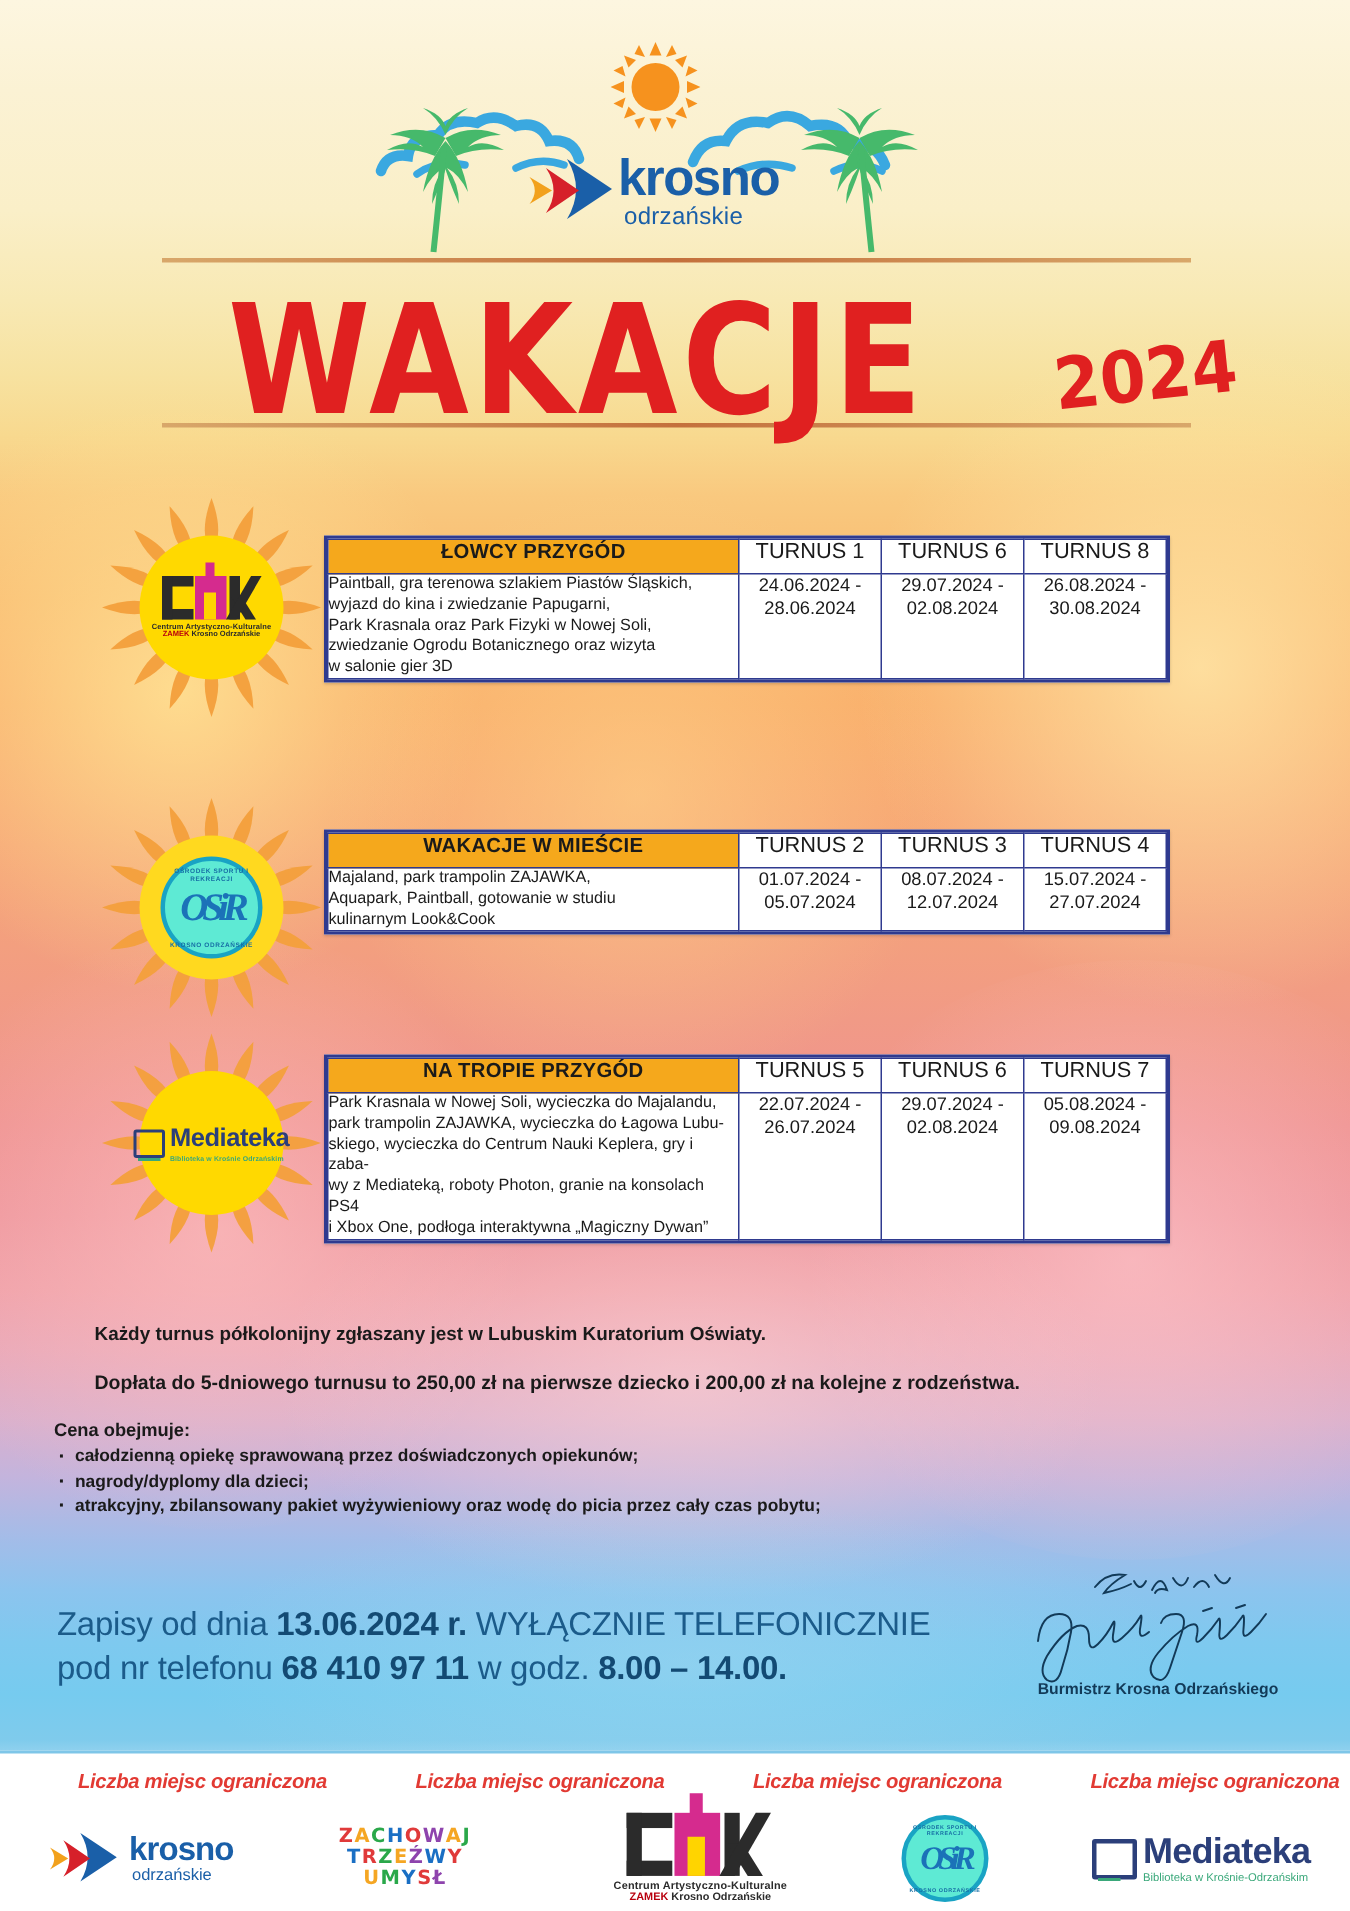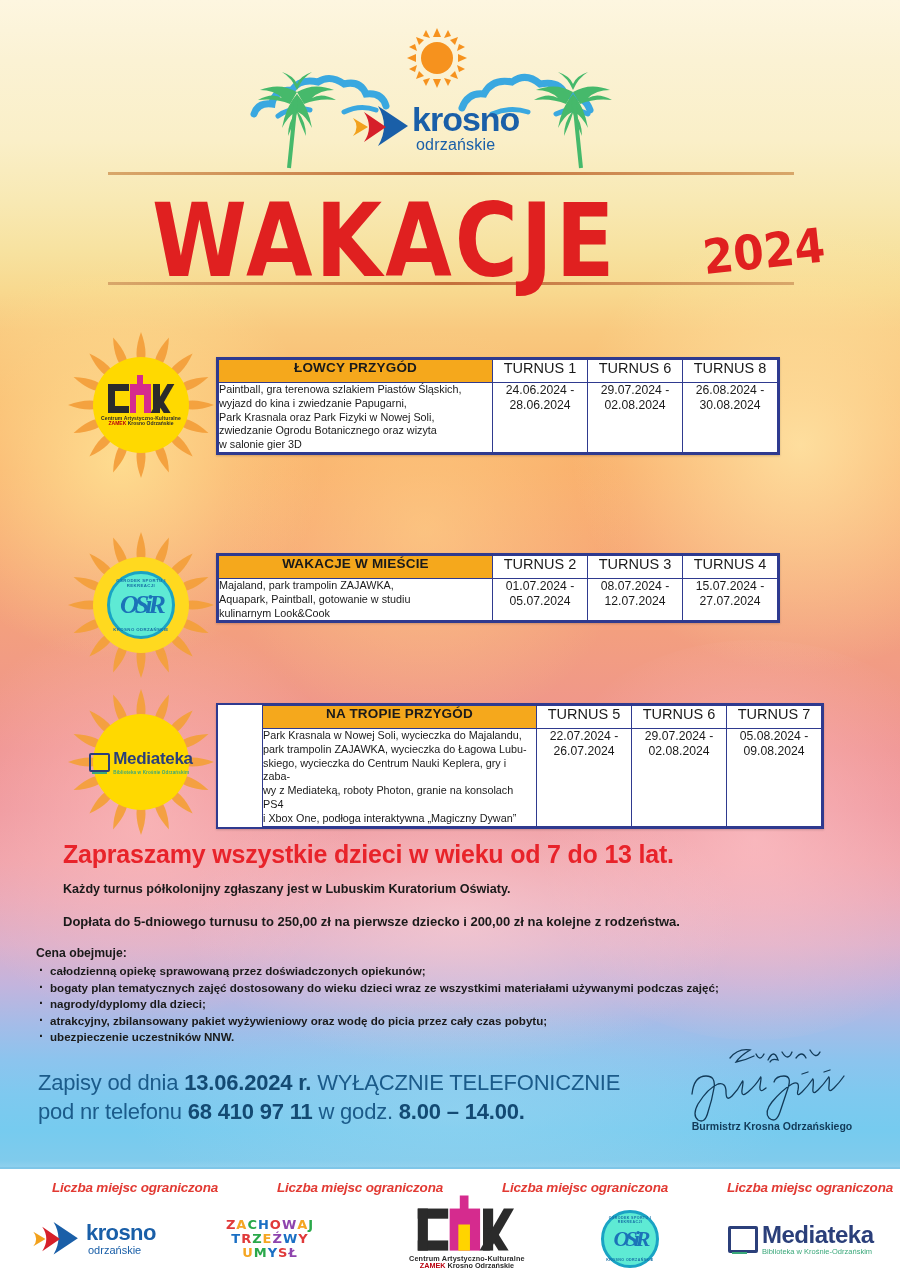--- a/index.html
+++ b/index.html
@@ -411,21 +411,21 @@
       <div class="med">
         <span class="med-book"></span>
         <span style="display:flex;flex-direction:column;">
           <span class="med-name">Mediateka</span>
           <span class="med-sub">Biblioteka w Krośnie Odrzańskim</span>
         </span>
       </div>
     </div>
   </div>
 
-  <div class="tbl" style="left:216px;top:703px;width:560px;padding-left:44px;">
+  <div class="tbl" style="left:216px;top:703px;width:560px;">
     <table>
       <tbody>
           <tr>
         <th class="th-title">NA TROPIE PRZYGÓD</th>
         <th class="th-turn">TURNUS 5</th>
         <th class="th-turn">TURNUS 6</th>
         <th class="th-turn">TURNUS 7</th>
       </tr>
       <tr>
         <td class="td-desc">
@@ -445,30 +445,27 @@
         </td>
         <td class="td-date">
           <div>05.08.2024 -</div>
           <div>09.08.2024</div>
         </td>
       </tr>
     </tbody>
       </table>
   </div>
 
-  <div class="headline">Zapraszamy wszystkie dzieci w wieku od 7 do 13 lat.</div>
   <div class="p1">Każdy turnus półkolonijny zgłaszany jest w Lubuskim Kuratorium Oświaty.</div>
   <div class="p2">Dopłata do 5-dniowego turnusu to 250,00 zł na pierwsze dziecko i 200,00 zł na kolejne z rodzeństwa.</div>
   <div class="cena-h">Cena obejmuje:</div>
   <ul class="bullets">
     <li>całodzienną opiekę sprawowaną przez doświadczonych opiekunów;</li>
-    <li>bogaty plan tematycznych zajęć dostosowany do wieku dzieci wraz ze wszystkimi materiałami używanymi podczas zajęć;</li>
     <li>nagrody/dyplomy dla dzieci;</li>
     <li>atrakcyjny, zbilansowany pakiet wyżywieniowy oraz wodę do picia przez cały czas pobytu;</li>
-    <li>ubezpieczenie uczestników NNW.</li>
   </ul>
 
   <div class="zapisy">
     <div><span>Zapisy od dnia </span><b>13.06.2024 r.</b><span> WYŁĄCZNIE TELEFONICZNIE</span></div>
     <div><span>pod nr telefonu </span><b>68 410 97 11</b><span> w godz. </span><b>8.00 – 14.00.</b></div>
   </div>
 
   <div class="sig">
     <svg viewBox="0 0 200 90" style="width:200px;height:90px;">
       <g fill="none" stroke="#123a58" stroke-width="1.3" stroke-linecap="round">

